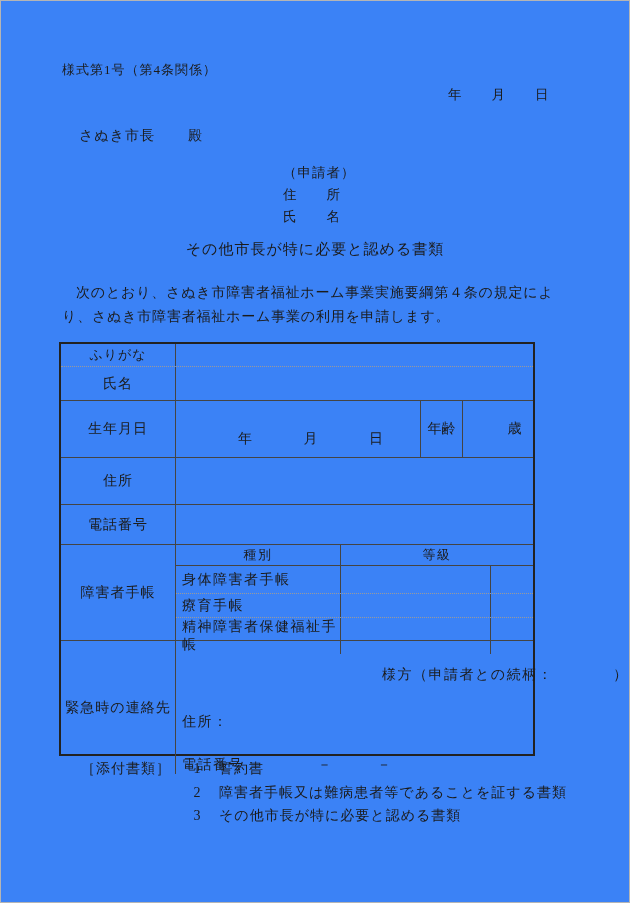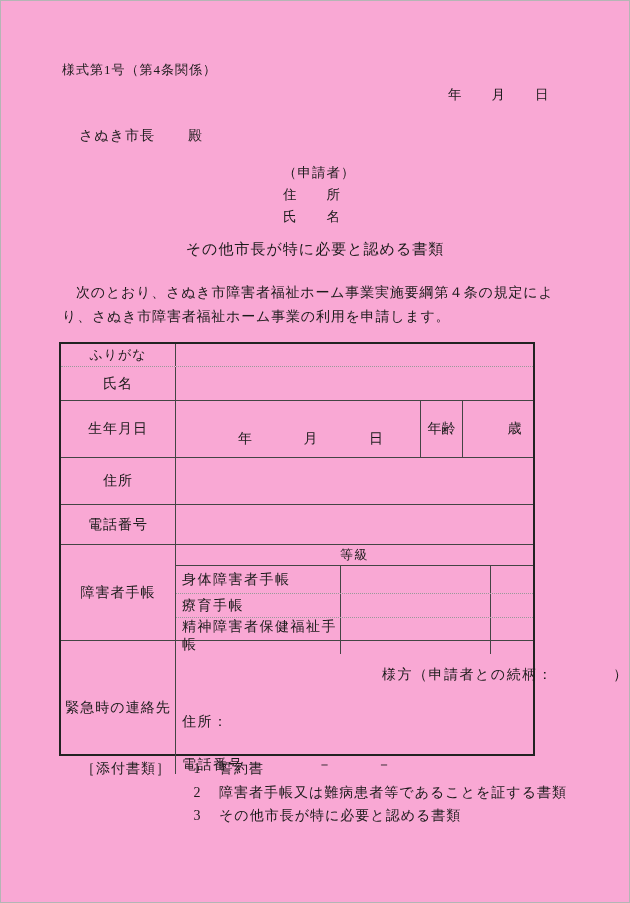--- a/index.html
+++ b/index.html
@@ -1,20 +1,20 @@
 <!DOCTYPE html>
 <html><head>
 <meta charset="utf-8">
 <style>
   html,body { margin:0; padding:0; background:#888; }
   .page {
     position:relative;
     width:630px; height:903px;
     margin:0 auto;
-    background:#f9a8d4;
+    background:#3b82f6;
     border:1px solid #b5b5b5;
     box-sizing:border-box;
     font-family:"Liberation Serif","DejaVu Serif",serif;
     color:#1b1b1b;
     font-size:14px;
     letter-spacing:1px;
     overflow:hidden;
   }
   .abs { position:absolute; }
   .form-number { left:61px; top:60px; font-size:13px; }
@@ -151,20 +151,21 @@
 
     <div class="t-row row-phone">
       <div class="t-label">電話番号</div>
       <div class="t-value"></div>
     </div>
 
     <div class="t-row row-handbook">
       <div class="t-label">障害者手帳</div>
       <div class="hb-wrap">
         <div class="hb-row hb-head">
+          <div class="hb-type">種別</div>
           <div class="hb-grade">等級</div>
         </div>
         <div class="hb-row hb-r1">
           <div class="hb-type">身体障害者手帳</div>
           <div class="hb-num"></div>
           <div class="hb-grade"></div>
         </div>
         <div class="hb-row hb-r2">
           <div class="hb-type">療育手帳</div>
           <div class="hb-num"></div>

